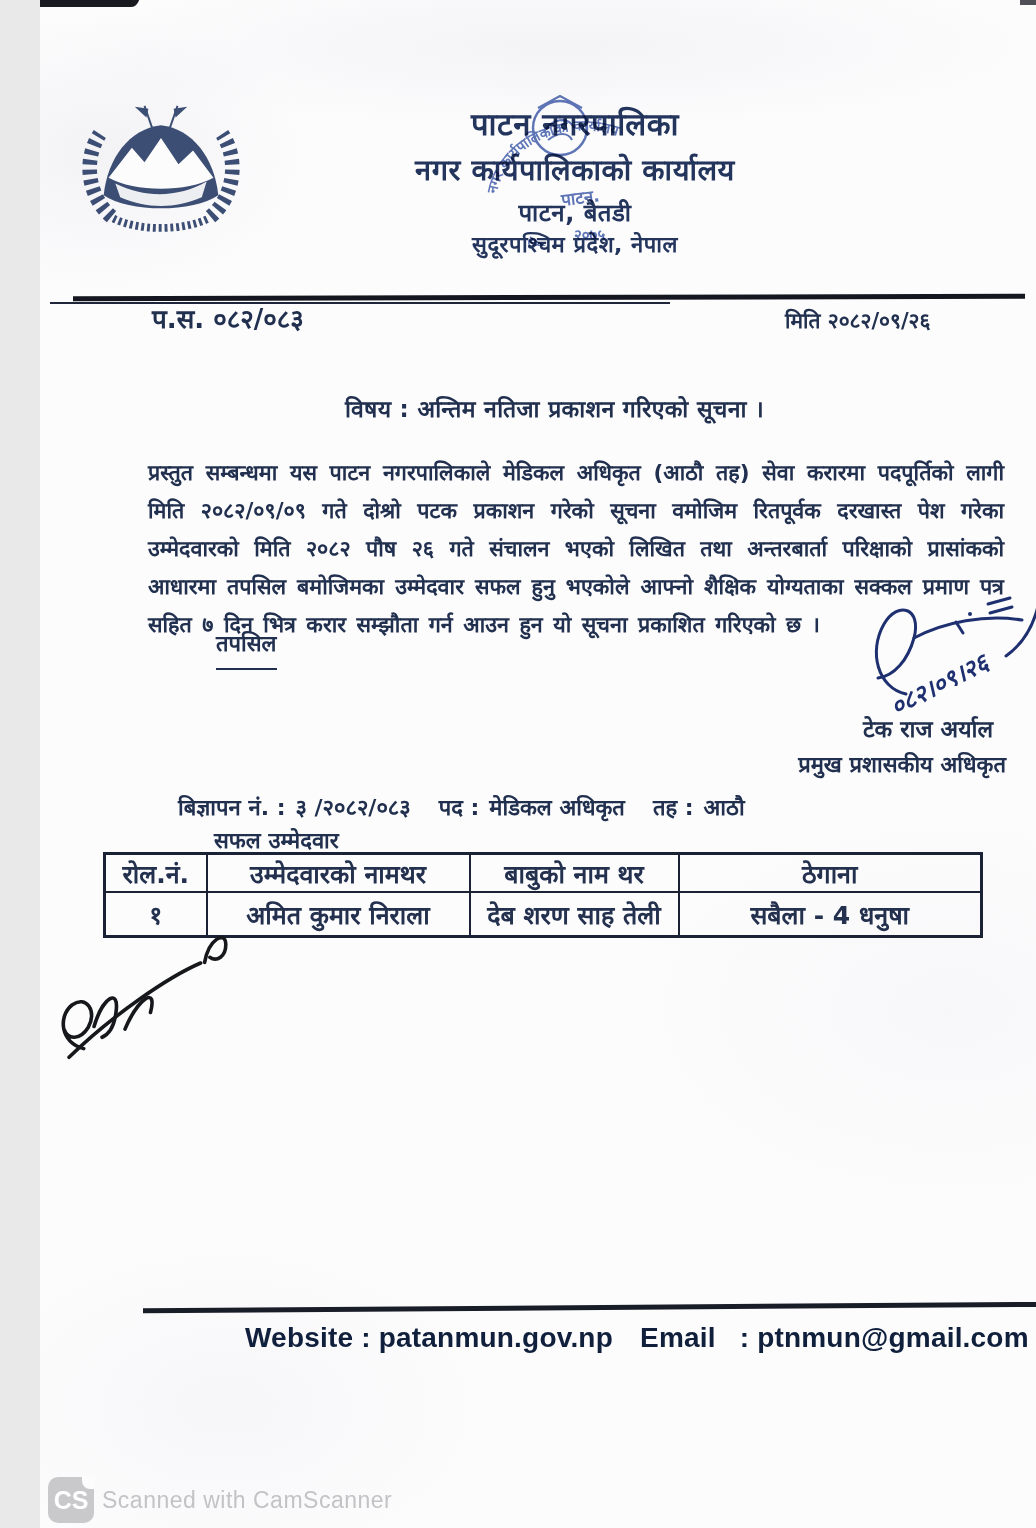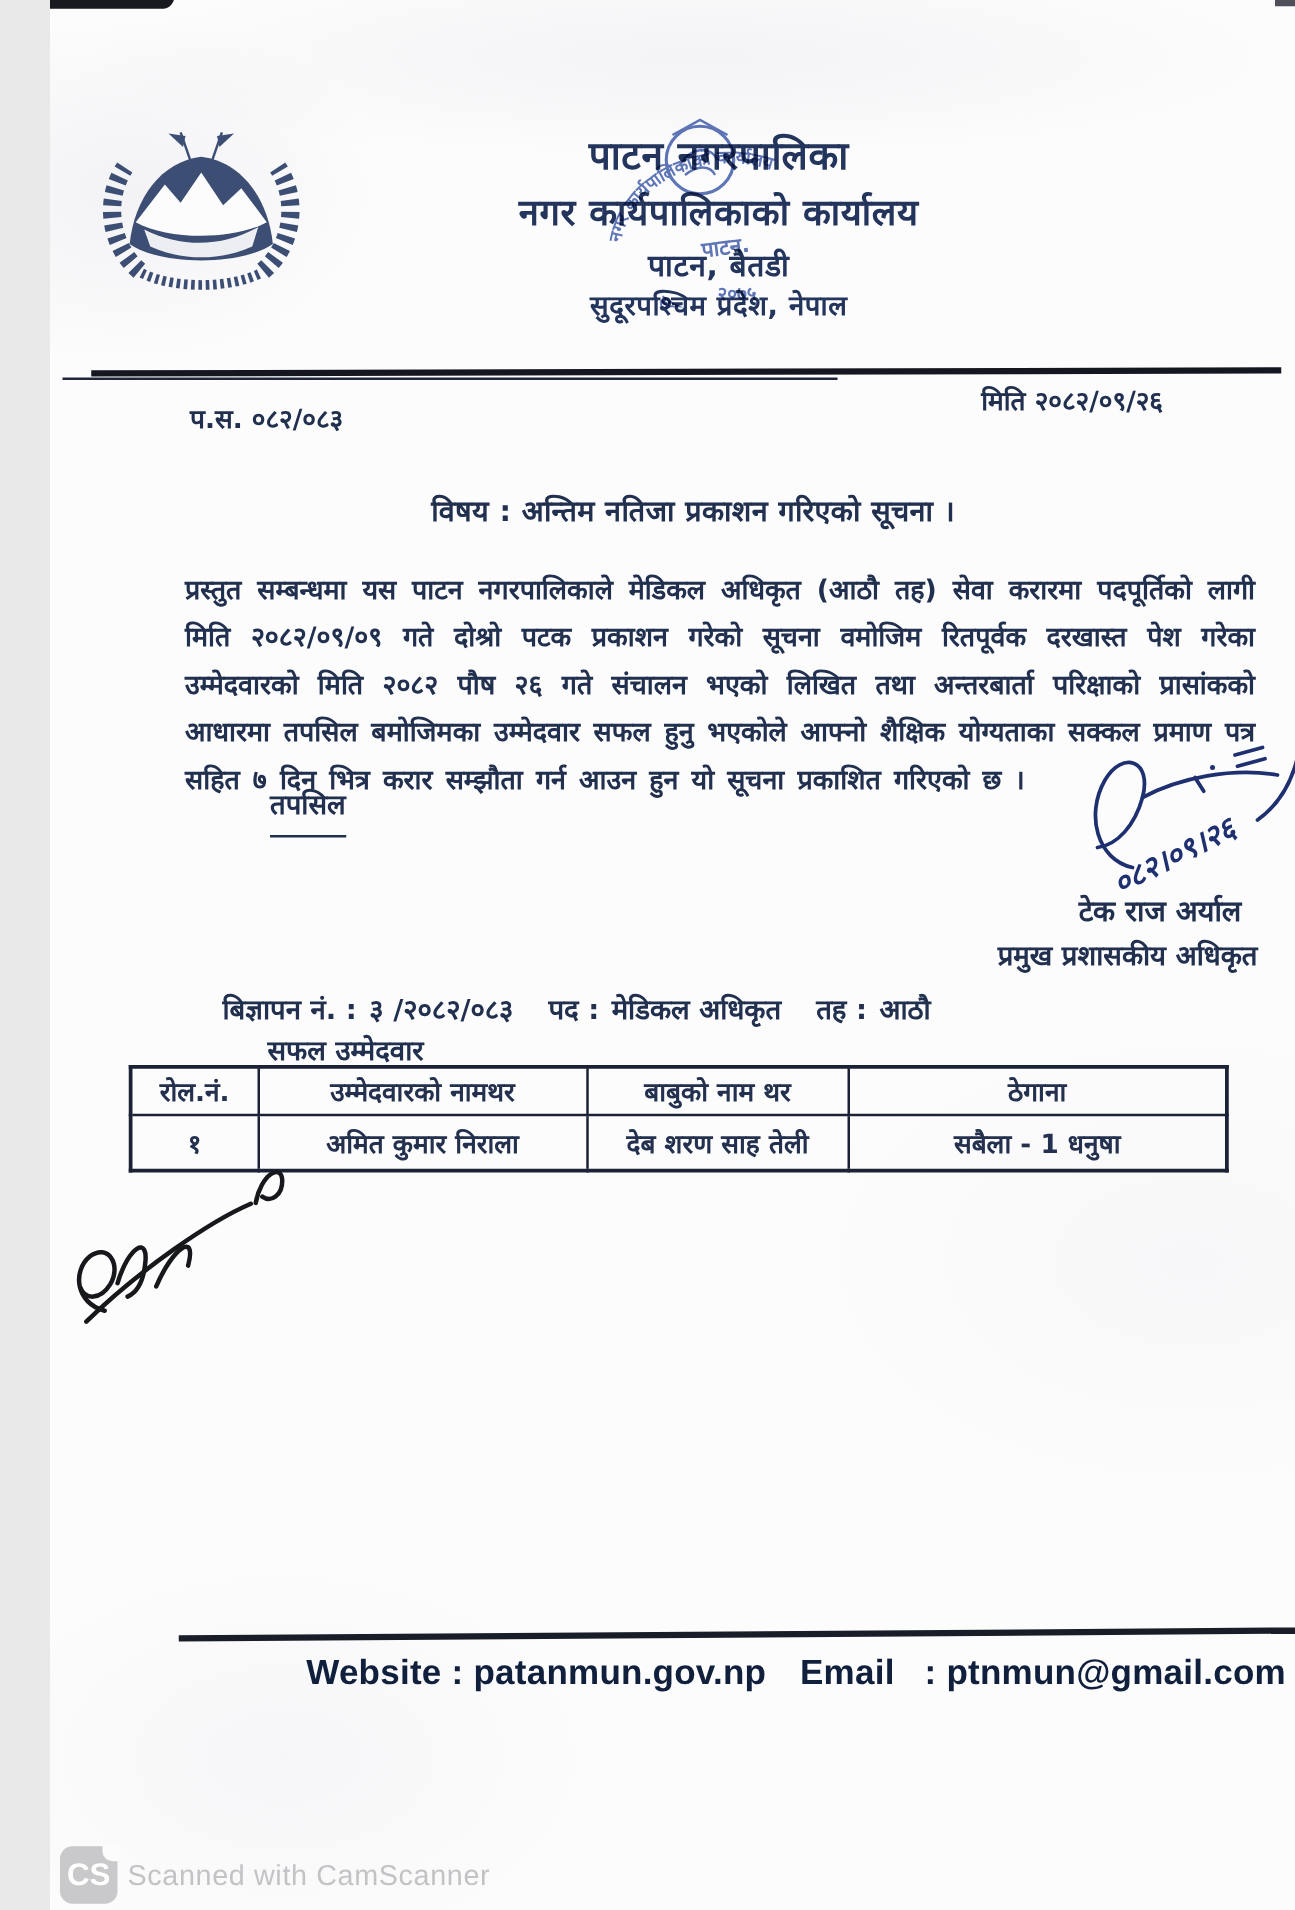--- a/index.html
+++ b/index.html
@@ -13,35 +13,35 @@
   .edge-tl{position:absolute;left:-6px;top:-2px;width:104px;height:9px;background:#191a20;transform:skewX(-25deg);border-radius:0 0 5px 0;}
   .edge-tr{position:absolute;right:0;top:0;width:56px;height:5px;background:#30313a;opacity:.85;}
   .abs{position:absolute;}
   .hline{position:absolute;left:30px;width:1010px;text-align:center;font-weight:bold;color:#23355c;letter-spacing:.5px;}
   .h1{top:102px;font-size:31px;}
   .h2{top:149px;font-size:29px;}
   .h3{top:195px;font-size:24px;}
   .h4{top:228px;font-size:22px;}
   .rule1{left:33px;top:295px;width:952px;height:5px;background:#14171f;transform:rotate(-.15deg);}
   .rule1b{left:10px;top:302px;width:620px;height:2px;background:#20263a;}
-  .refline{left:112px;top:320px;font-size:21px;font-weight:bold;}
+  .refline{left:112px;top:300px;font-size:26px;font-weight:bold;}
   .dateline{left:745px;top:306px;font-size:21px;font-weight:bold;}
   .subject{left:305px;top:392px;font-size:23px;font-weight:bold;letter-spacing:.3px;}
   .bodytext{left:108px;top:454px;width:856px;font-size:21.5px;line-height:38px;
             text-align:justify;font-weight:600;word-spacing:3px;}
   .tapasil{left:176px;top:627px;font-size:22px;font-weight:bold;border-bottom:2px solid #22304f;padding-bottom:11px;}
   .sig-name{left:798px;top:712px;width:180px;text-align:center;font-size:23px;font-weight:bold;}
   .sig-title{left:748px;top:748px;width:218px;text-align:right;font-size:22px;font-weight:bold;}
   .advert{left:138px;top:791px;font-size:22px;font-weight:bold;white-space:nowrap;}
   .advert span{margin-right:10px;}
   .advert .gap{margin-right:28px;}
   .safal{left:174px;top:824px;font-size:22px;font-weight:bold;}
   table.result{position:absolute;left:63px;top:852px;border-collapse:collapse;table-layout:fixed;
                border:3px solid #1b2236;}
-  table.result th, table.result td{border:2px solid #1b2236;text-align:center;font-size:21px;
+  table.result th, table.result td{border:2px solid #1b2236;text-align:center;font-size:25px;
                font-weight:bold;color:#23304e;padding:0 4px;overflow:hidden;}
   table.result th{height:36px;}
   table.result td{height:42px;}
   .frule{left:103px;top:1305px;width:915px;height:5px;background:#191d28;transform:rotate(-.4deg);}
   .footer-item{top:1322px;font-size:28px;font-weight:bold;color:#10203c;
                font-family:"Liberation Sans","DejaVu Sans",sans-serif;letter-spacing:.2px;}
   .fw{left:205px;} .fe{left:600px;}
   .cs-badge{left:8px;top:1477px;width:46px;height:46px;background:#c9c9cb;border-radius:10px;
             display:flex;align-items:center;justify-content:center;}
   .cs-badge::after{content:"";position:absolute;right:-1px;top:-1px;width:13px;height:13px;
@@ -141,21 +141,21 @@
         <tr>
       <th>रोल.नं.</th>
       <th>उम्मेदवारको नामथर</th>
       <th>बाबुको नाम थर</th>
       <th>ठेगाना</th>
     </tr>
     <tr>
       <td>१</td>
       <td>अमित कुमार निराला</td>
       <td>देब शरण साह तेली</td>
-      <td>सबैला - 1 धनुषा</td>
+      <td>सबैला - 4 धनुषा</td>
     </tr>
   </tbody>
     </table>
 
   <svg class="abs" style="left:2px;top:928px" width="226" height="136" viewBox="0 0 226 136">
     <g stroke="#17181c" stroke-width="3.6" fill="none" stroke-linecap="round" transform="rotate(-10 110 70)">
       <path d="M34,108 C12,98 14,72 30,63 C46,55 54,74 42,88 C32,99 20,97 18,86"></path>
       <path d="M48,88 C62,60 80,54 72,78 C68,91 62,98 54,100"></path>
       <path d="M78,96 C96,68 118,58 106,84"></path>
       <path d="M18,114 C68,80 130,52 164,44"></path>

